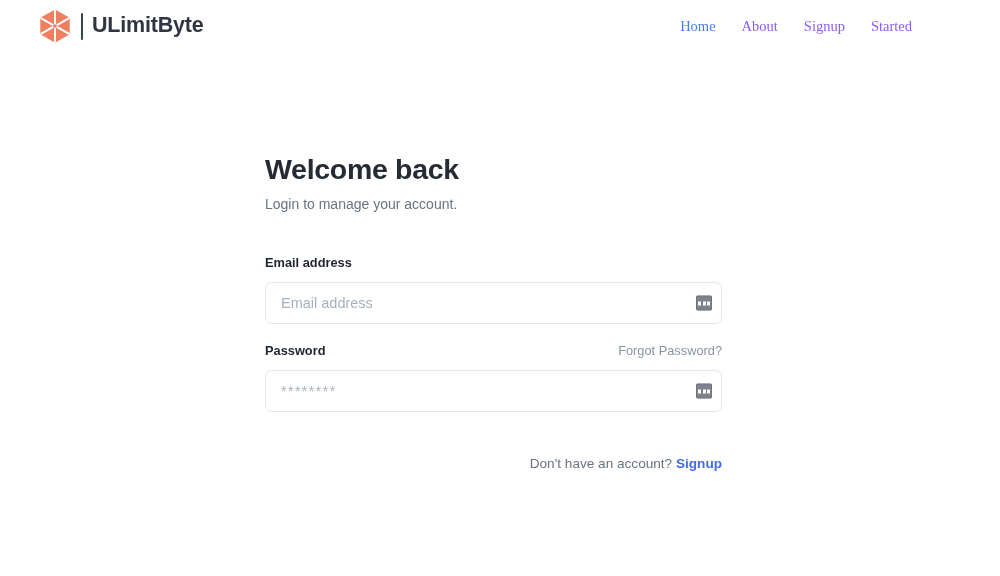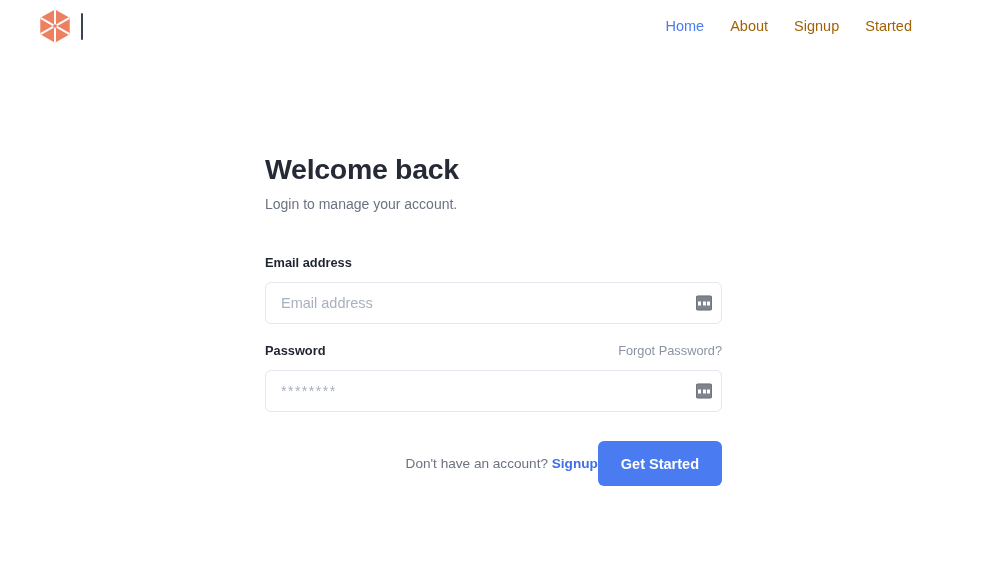--- a/index.html
+++ b/index.html
@@ -63,25 +63,26 @@
     color: #2f3542;
     letter-spacing: -0.2px;
     line-height: 1;
     white-space: nowrap;
   }
 
   .nav {
     display: flex;
     align-items: center;
     gap: 26px;
+    font-family: Liberation Serif, serif;
   }
 
   .nav-link {
     font-size: 14.5px;
-    color: #a16207;
+    color: #8b5cf6;
     text-decoration: none;
     white-space: nowrap;
     cursor: pointer;
   }
   .nav-link.active { color: #4a7bf0; }
 
   
   .main {
     position: absolute;
     left: 265px;
@@ -230,20 +231,21 @@
         <g stroke="#ffffff" stroke-width="2.1" stroke-linecap="round">
           <line x1="20" y1="3.5" x2="20" y2="17.5"></line>
           <line x1="20" y1="22.5" x2="20" y2="36.5"></line>
           <line x1="5.6" y1="11.9" x2="17.6" y2="18.7"></line>
           <line x1="22.4" y1="21.3" x2="34.4" y2="28.1"></line>
           <line x1="34.4" y1="11.9" x2="22.4" y2="18.7"></line>
           <line x1="17.6" y1="21.3" x2="5.6" y2="28.1"></line>
         </g>
       </svg>
       <span class="brand-divider"></span>
+      <span class="brand-name">ULimitByte</span>
     </div>
 
     <nav class="nav">
       <a class="nav-link active" href="#">Home</a>
       <a class="nav-link" href="#">About</a>
       <a class="nav-link" href="#">Signup</a>
       <a class="nav-link" href="#">Started</a>
     </nav>
 
   </div>
@@ -282,19 +284,18 @@
               <i></i>
           </span>
         </div>
       </div>
 
       <div class="actions">
         <div class="signup-text">
           <span>Don't have an account?</span>
           <a class="signup-link" href="#">Signup</a>
         </div>
-        <button class="cta">Get Started</button>
       </div>
 
     </div>
   </div>
 
 </div>
 
 </body></html>

